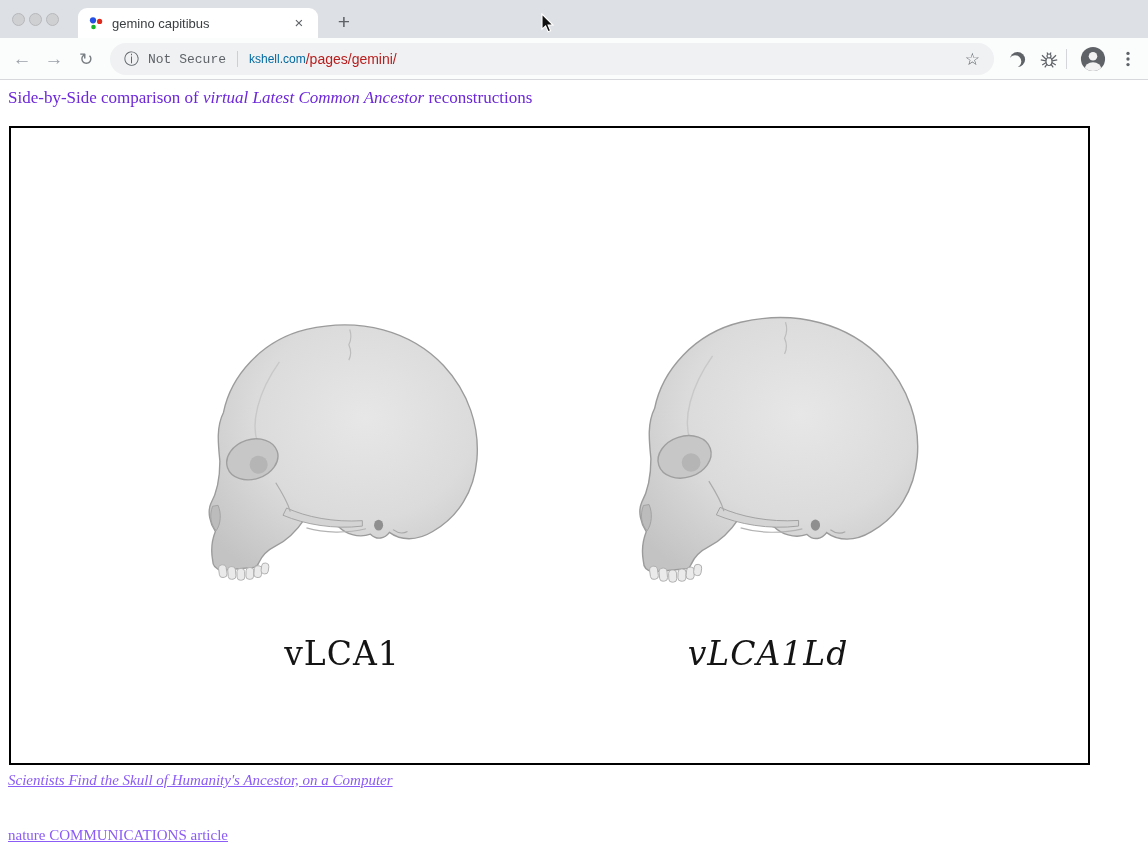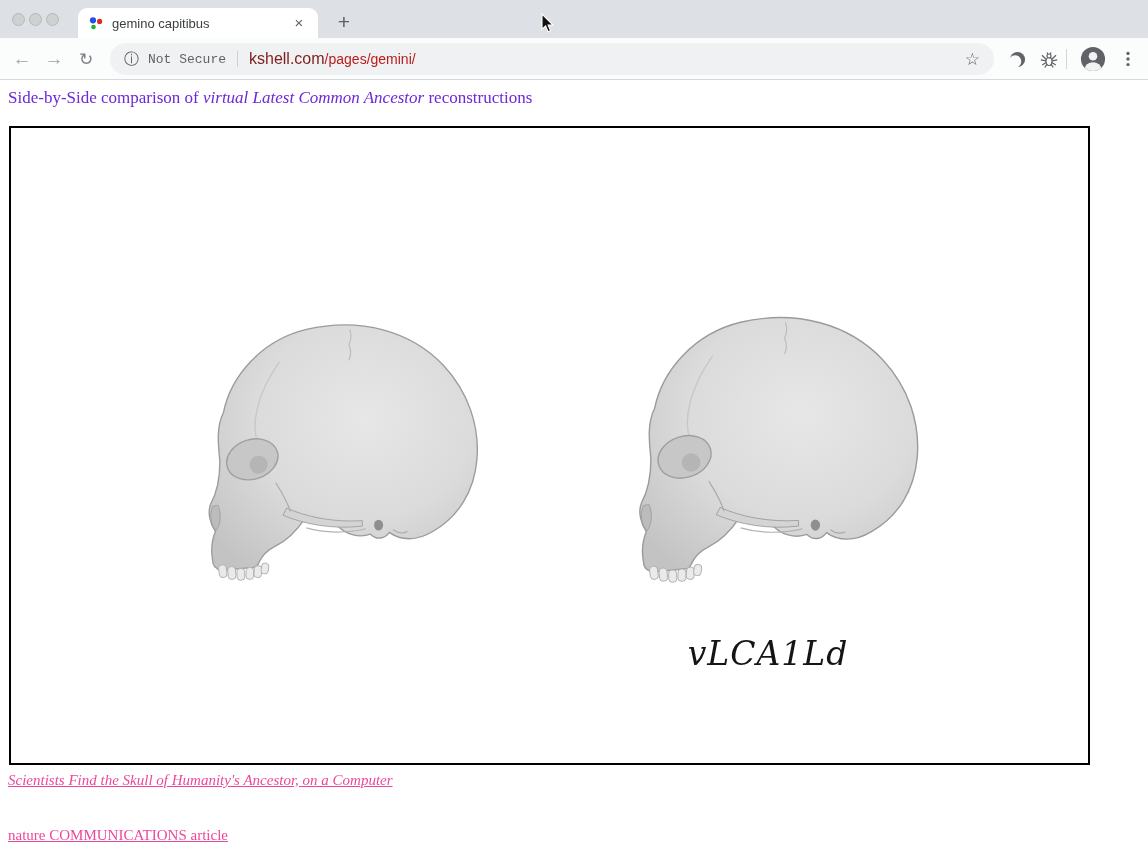--- a/index.html
+++ b/index.html
@@ -29,21 +29,21 @@
   .navbtn { top:7px; width:28px; height:28px; display:flex; align-items:center;
             justify-content:center; font-size:19px; border-radius:50%; }
   #nav-back    { left:8px;  color:#9aa0a6; }
   #nav-forward { left:40px; color:#9aa0a6; }
   #nav-reload  { left:72px; color:#797e83; font-size:17px; }
   #omnibox { left:110px; top:5px; width:884px; height:32px; background:#eff1f2;
              border-radius:16px; display:flex; align-items:center; padding:0 14px; }
   #info-icon { font-size:15px; color:#5f6368; margin-right:9px; }
   #security-label { font-size:13px; color:#5f6368; margin-right:11px; white-space:nowrap;font-family:Liberation Mono, monospace; }
   #omni-sep { width:1px; height:16px; background:#cdd0d3; margin-right:11px; }
-  #url-host { font-size:16px; color:#7f1d1d; }
+  #url-host { font-size:12px; color:#0369a1; }
   #url-path { font-size:14px; color:#b91c1c; }
   #omni-spacer { flex:1; }
   #star-icon { font-size:17px; color:#5f6368; }
   .ext { top:7px; width:28px; height:28px; display:flex; align-items:center; justify-content:center; }
   #ext-moon   { left:1003px; }
   #ext-spider { left:1035px; }
   #toolbar-sep { left:1066px; top:11px; width:1px; height:20px; background:#d4d6d9; }
   #avatar { left:1079px; }
   #menu-dots { left:1114px; }
 
@@ -55,21 +55,21 @@
            border:2px solid #000; background:#fff; }
   .skull { position:absolute; }
   #skull-a { left:146px; top:178px; }
   #skull-b { left:579px; top:170px; }
   .panel-label { position:absolute; top:506px; width:260px; text-align:center;
                  font-family:"DejaVu Serif", serif; font-size:33px; color:#141414;
                  letter-spacing:1px; }
   #label-a { left:201px; }
   #label-b { left:627px;font-style:italic; }
   .pagelink { left:8px; font-family:"Liberation Serif", serif; font-size:15px;
-              color:#ec4899; text-decoration:underline; white-space:nowrap; display:block; }
+              color:#8b5cf6; text-decoration:underline; white-space:nowrap; display:block; }
   #link-article { top:772px; font-style:italic; }
   #link-nature  { top:827px;text-align:right; }
 
   #cursor { left:541px; top:13px; }
 </style>
 </head>
 <body>
 
 <svg width="0" height="0" style="position:absolute">
   <defs>
@@ -182,20 +182,21 @@
 
   <div id="heading" class="abs"><span>Side-by-Side comparison of </span><span class="it">virtual Latest Common Ancestor</span><span> reconstructions</span></div>
 
   <div id="frame" class="abs">
     <svg id="skull-a" class="skull" width="344" height="276" viewBox="0 0 350 306">
       <use href="#skullShape"></use>
     </svg>
     <svg id="skull-b" class="skull" width="348" height="286" viewBox="0 0 350 306">
       <use href="#skullShape"></use>
     </svg>
+    <div id="label-a" class="panel-label">vLCA1</div>
     <div id="label-b" class="panel-label">vLCA1Ld</div>
   </div>
 
   <a id="link-article" class="abs pagelink" href="#">Scientists Find the Skull of Humanity's Ancestor, on a Computer</a>
   <a id="link-nature" class="abs pagelink" href="#">nature COMMUNICATIONS article</a>
 
   <svg id="cursor" class="abs" width="14" height="21" viewBox="0 0 14 21">
     <path d="M1,1 L1,16.2 L4.6,12.9 L7.1,18.8 L9.6,17.7 L7.1,12 L12,12 Z" fill="#111" stroke="#fff" stroke-width="1.1"></path>
   </svg>
 

